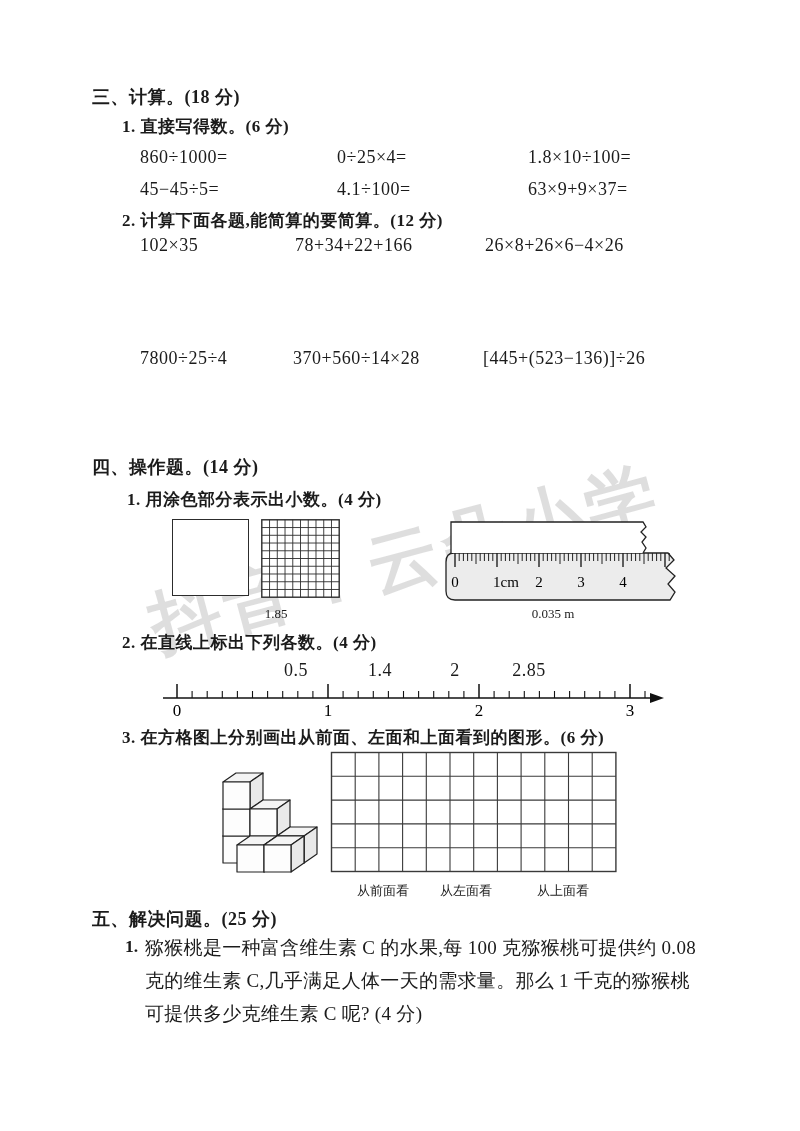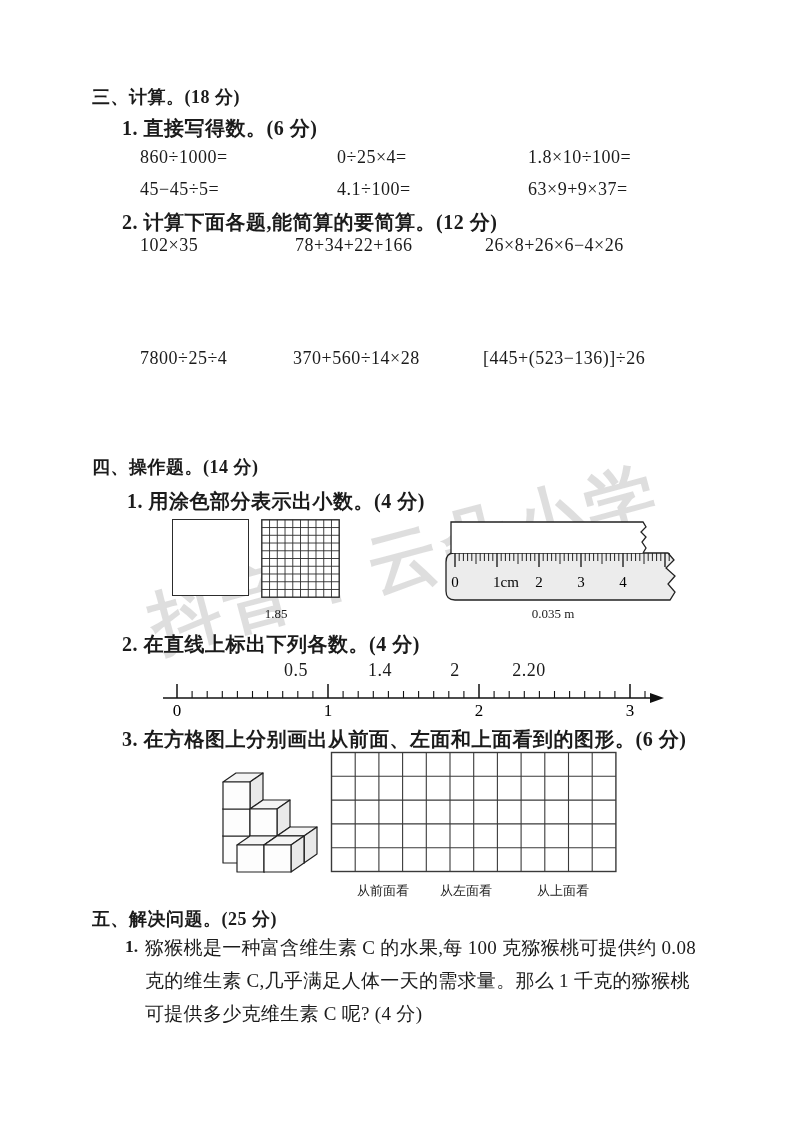--- a/index.html
+++ b/index.html
@@ -4,21 +4,21 @@
 <style>
   html,body{margin:0;padding:0;background:#888;}
   .page{
     position:relative;width:800px;height:1131px;margin:0 auto;
     background:#ffffff;overflow:hidden;
     font-family:"Liberation Serif","DejaVu Serif",serif;
     color:#1b1b1b;
   }
   .abs{position:absolute;line-height:1.25;white-space:nowrap;}
   .sec-title{font-size:18px;font-weight:bold;letter-spacing:0.5px;}
-  .item-title{font-size:20px;font-weight:bold;letter-spacing:0.5px;}
+  .item-title{font-size:17px;font-weight:bold;letter-spacing:0.5px;}
   .eq{font-size:18px;letter-spacing:0.5px;}
   .body-line{font-size:19px;letter-spacing:0.3px;}
   .item-no{font-size:17.5px;font-weight:bold;}
   .center{text-align:center;}
   .watermark{
     position:absolute;left:140px;top:582px;
     font-size:70px;letter-spacing:5px;color:rgba(0,0,0,0.13);
     transform:rotate(-15deg);transform-origin:0 0;
     pointer-events:none;font-weight:bold;white-space:nowrap;
   }
@@ -144,21 +144,21 @@
     <text x="111" y="84" font-size="15" text-anchor="middle">2</text>
     <text x="153" y="84" font-size="15" text-anchor="middle">3</text>
     <text x="195" y="84" font-size="15" text-anchor="middle">4</text>
   </svg>
   <div class="abs small-label center" style="left:503px;top:606px;width:100px;">0.035 m</div>
 
   <div class="abs item-title" style="left:122px;top:632px;">2. 在直线上标出下列各数。(4 分)</div>
   <div class="abs eq center" style="left:276px;top:659px;width:40px;">0.5</div>
   <div class="abs eq center" style="left:360px;top:659px;width:40px;">1.4</div>
   <div class="abs eq center" style="left:435px;top:659px;width:40px;">2</div>
-  <div class="abs eq center" style="left:509px;top:659px;width:40px;">2.20</div>
+  <div class="abs eq center" style="left:509px;top:659px;width:40px;">2.85</div>
 
   <svg id="nline" style="left:150px;top:675px;" width="530" height="46">
     <g id="nline-ticks">
         <line x1="13" y1="23" x2="503" y2="23" stroke="#111" stroke-width="1.4"></line>
         <polygon points="514,23 500,18 500,28" fill="#111"></polygon>
         <line x1="27" y1="23" x2="27" y2="9" stroke="#111" stroke-width="1.5"></line>
         <line x1="42.1" y1="23" x2="42.1" y2="16" stroke="#111" stroke-width="1.1"></line>
         <line x1="57.2" y1="23" x2="57.2" y2="16" stroke="#111" stroke-width="1.1"></line>
         <line x1="72.3" y1="23" x2="72.3" y2="16" stroke="#111" stroke-width="1.1"></line>
         <line x1="87.4" y1="23" x2="87.4" y2="16" stroke="#111" stroke-width="1.1"></line>

